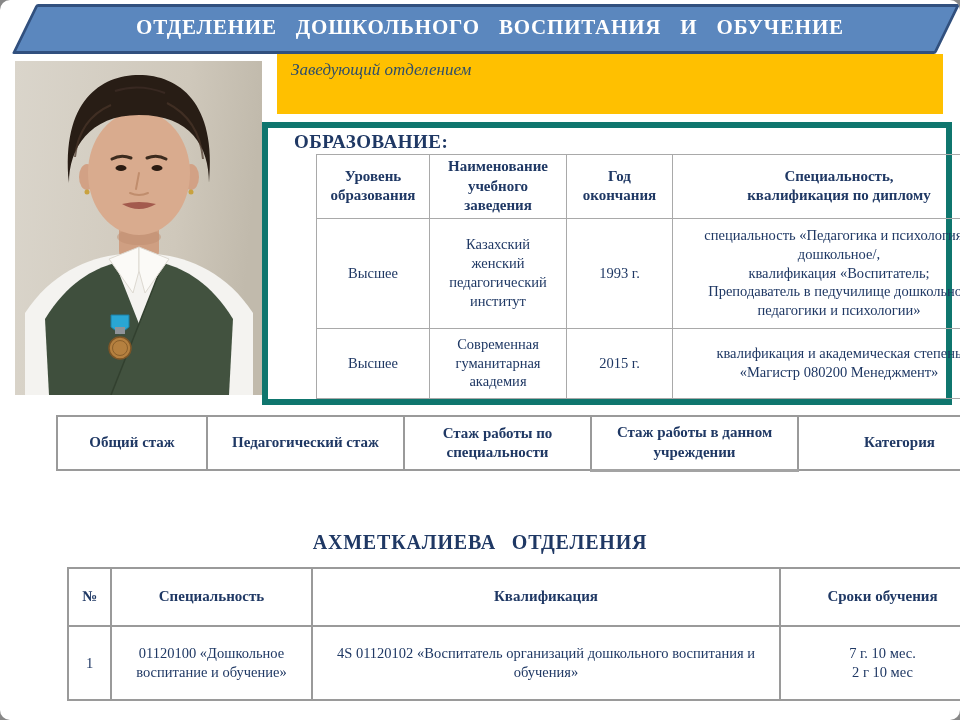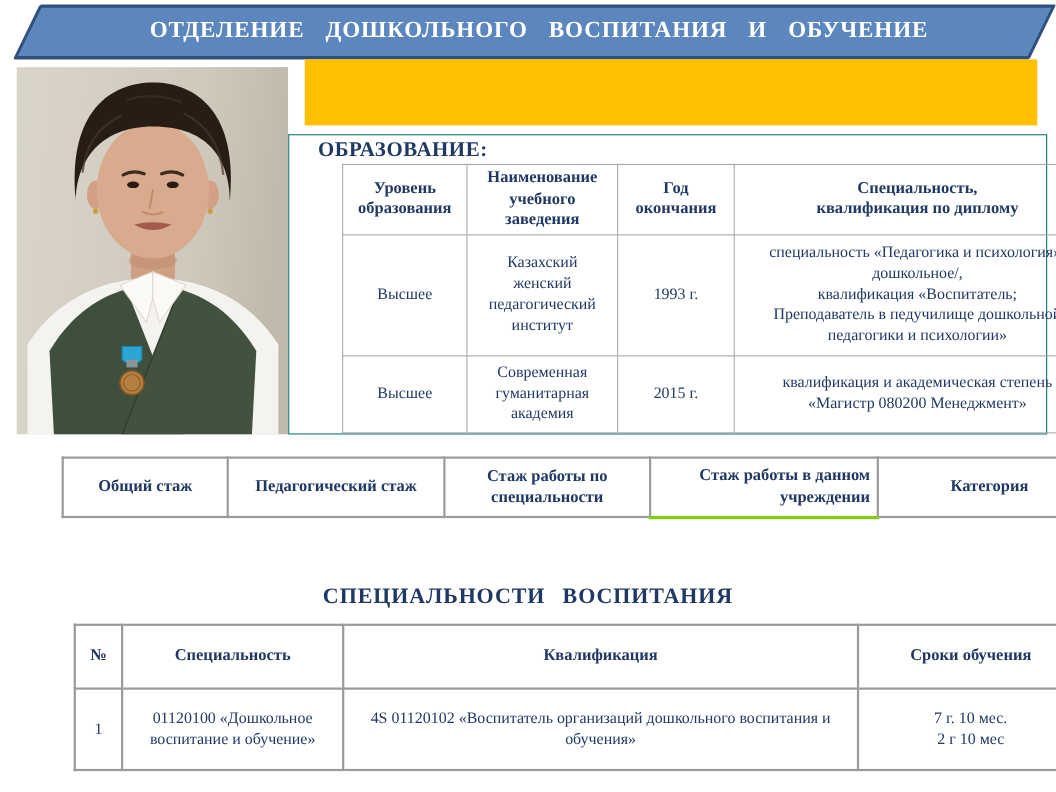--- a/index.html
+++ b/index.html
@@ -1,18 +1,18 @@
 <!DOCTYPE html>
 <html><head>
 <meta charset="utf-8">
 <style>
   html,body{margin:0;padding:0;background:#888;}
   .slide{
     position:relative;width:960px;height:720px;background:#ffffff;overflow:hidden;
-    font-family:"Liberation Serif","DejaVu Serif",serif;color:#1f3864;margin:0 auto;
+    font-family:"Liberation Serif","DejaVu Serif",serif;color:#1f3864;margin:0 auto;border-radius:10px;
   }
   
   .banner-bg{
     position:absolute;left:24px;top:4px;width:918px;height:44px;
     background:#5b87be;border:3px solid #31507e;transform:skewX(-26deg);border-radius:2px;
   }
   .banner-text{
     position:absolute;left:90px;top:15px;width:800px;text-align:center;
     color:#ffffff;font-weight:bold;font-size:21px;letter-spacing:0.8px;word-spacing:13px;
   }
@@ -20,41 +20,41 @@
   .photo{position:absolute;left:15px;top:61px;width:247px;height:334px;}
   .photo svg{display:block;}
   
   .name-banner{
     position:absolute;left:277px;top:54px;width:666px;height:60px;background:#ffc000;
     color:#2f4e6a;box-sizing:border-box;padding:6px 0 0 14px;
   }
   .role{font-style:italic;font-size:17px;}
   .name{font-style:italic;font-weight:bold;font-size:19.5px;margin-top:2px;word-spacing:12px;letter-spacing:0.4px;}
   
-  .edu-block{position:absolute;left:262px;top:122px;width:690px;border:1px solid #0f766e;box-sizing:border-box;}
+  .edu-block{position:absolute;left:262px;top:122px;width:690px;border:6px solid #0f766e;box-sizing:border-box;}
   .edu-heading{color:#1f3864;font-weight:bold;font-size:19px;padding:3px 0 1px 26px;letter-spacing:0.5px;}
   table{border-collapse:collapse;table-layout:fixed;margin-left:48px;}
   .edu-table{width:689px;}
   .edu-table th,.edu-table td{border:1px solid #a9a9a9;}
   th,td{
     text-align:center;vertical-align:middle;white-space:pre-line;
     padding:2px 6px;line-height:1.3;box-sizing:border-box;color:#1f3864;
   }
   th{font-weight:bold;font-size:15px;}
   td{font-size:14.5px;font-weight:normal;}
   .edu-table .hrow{height:58px;}
   .edu-table .r1{height:110px;}
   .edu-table .r2{height:70px;}
   
   .exp-table{position:absolute;left:8px;top:415px;width:944px;}
   .exp-table th,.exp-table td{border:2px solid #9a9a9a;}
   .exp-table .hrow{height:54px;}
   .exp-table .drow{height:31px;}
   .exp-table td{font-size:15px;}
-  .exp-table th.accent-underline{border-bottom:3px solid #84cc16;text-align:right;}
+  .exp-table th.accent-underline{border-bottom:3px solid #a3a3a3;}
   
   .spec-heading{
     position:absolute;left:0;top:531px;width:960px;text-align:center;
     color:#1f3864;font-weight:bold;font-size:20px;letter-spacing:0.8px;word-spacing:10px;
   }
   .spec-table{position:absolute;left:19px;top:567px;width:917px;}
   .spec-table th,.spec-table td{border:2px solid #9a9a9a;}
   .spec-table .hrow{height:58px;}
   .spec-table .drow{height:74px;}
 </style>
@@ -112,20 +112,21 @@
       <path d="M107,143 Q124,139 141,143 Q124,153 107,143 Z" fill="#a35a4d"></path>
 
       <path d="M96,254 h18 v12 l-9,7 l-9,-7 Z" fill="#2aa6d4" stroke="#1c7fa3" stroke-width="1"></path>
       <rect x="100" y="266" width="10" height="7" fill="#8e9399"></rect>
       <circle cx="105" cy="287" r="11" fill="#b5803f" stroke="#7d5526" stroke-width="1.5"></circle>
       <circle cx="105" cy="287" r="7.5" fill="none" stroke="#8a5f2b" stroke-width="1"></circle>
     </svg>
   </div>
 
   <div class="name-banner">
+    <div class="role">Заведующий отделением</div>
   </div>
 
   <div class="edu-block">
     <div class="edu-heading">ОБРАЗОВАНИЕ:</div>
     <table class="edu-table">
       <colgroup>
           <col style="width:113px">
           <col style="width:137px">
           <col style="width:106px">
           <col style="width:333px">
@@ -180,21 +181,21 @@
       <th>Педагогический стаж</th>
       <th>Стаж работы по
 специальности</th>
       <th class="accent-underline">Стаж работы в данном
 учреждении</th>
       <th>Категория</th>
     </tr>
   </tbody>
     </table>
 
-  <div class="spec-heading">СПЕЦИАЛЬНОСТИ ВОСПИТАНИЯ</div>
+  <div class="spec-heading">АХМЕТКАЛИЕВА ОТДЕЛЕНИЯ</div>
   <table class="spec-table">
     <colgroup>
         <col style="width:43px">
         <col style="width:201px">
         <col style="width:468px">
         <col style="width:205px">
       </colgroup>
     <tbody>
         <tr class="hrow">
       <th>№</th>

